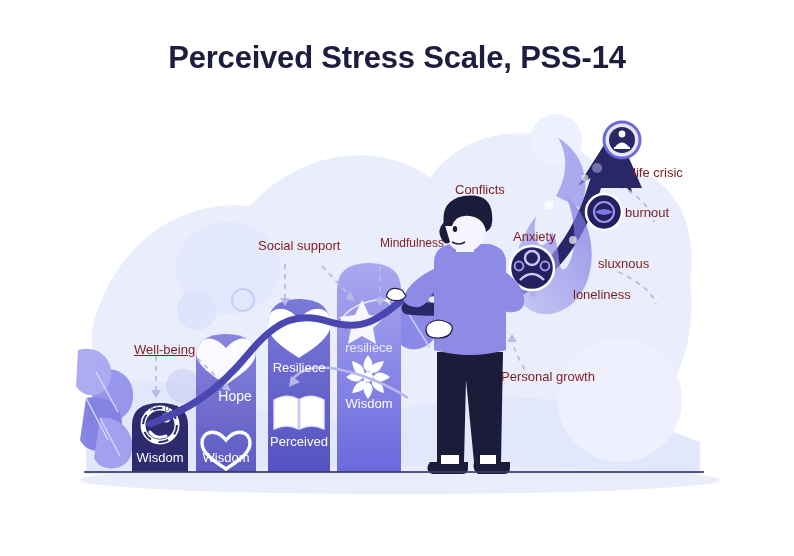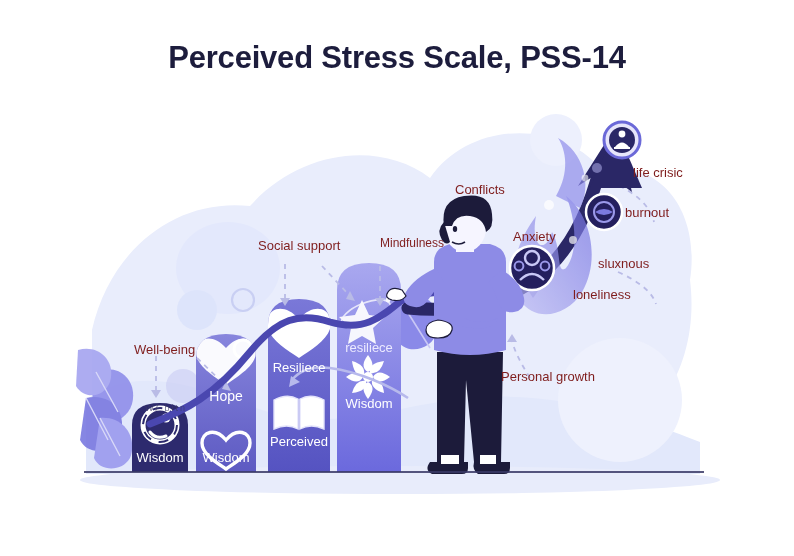--- a/index.html
+++ b/index.html
@@ -272,30 +272,30 @@
       <path d="M444 226 q-4 -26 20 -30 q26 -4 28 18 q2 14 -6 18 q-2 -14 -16 -16 q-14 -2 -18 10 Z" fill="#1c1b3a"></path>
       <path d="M444 222 q-8 8 -2 18 q4 6 8 2 Z" fill="#1c1b3a"></path>
       <ellipse cx="455" cy="229" rx="2.2" ry="3" fill="#1c1b3a"></ellipse>
       <path d="M452 242 q7 4 13 0" stroke="#1c1b3a" stroke-width="1.6" fill="none"></path>
     </g>
   </svg>
 
   <div class="barlbl" style="left:132px;top:450px;width:56px;font-size:13px;">Wisdom</div>
   <div class="tiny-garble" style="left:145px;top:403px;">W/  bitn</div>
 
-  <div class="barlbl" style="left:196px;top:388px;width:60px;font-size:14px;">Hope</div>
+  <div class="barlbl" style="left:196px;top:388px;width:60px;font-size:14px;padding-left:9px;">Hope</div>
   <div class="barlbl" style="left:194px;top:450px;width:64px;font-size:13px;">Wisdom</div>
 
   <div class="barlbl" style="left:262px;top:360px;width:74px;font-size:13px;">Resiliece</div>
   <div class="barlbl" style="left:256px;top:434px;width:86px;font-size:13px;">Perceived</div>
 
   <div class="barlbl faint" style="left:334px;top:340px;width:70px;font-size:13px;">resiliece</div>
   <div class="barlbl" style="left:334px;top:396px;width:70px;font-size:13px;">Wisdom</div>
 
-  <div class="lbl dark" style="left:134px;top:342px;font-size:13px;">Well-being</div>
+  <div class="lbl dark" style="left:134px;top:342px;font-size:13px;text-decoration:underline;">Well-being</div>
   <div class="lbl dark" style="left:258px;top:238px;font-size:13px;">Social support</div>
   <div class="lbl dark" style="left:380px;top:236px;font-size:12px;text-align:right;">Mindfulness</div>
 
   <div class="lbl dark" style="left:455px;top:182px;font-size:13px;">Conflicts</div>
   <div class="lbl dark" style="left:513px;top:229px;font-size:13px;">Anxiety</div>
   <div class="lbl dark" style="left:633px;top:165px;font-size:13px;">life crisic</div>
   <div class="lbl dark" style="left:625px;top:205px;font-size:13px;">burnout</div>
   <div class="lbl dark" style="left:598px;top:256px;font-size:13px;">sluxnous</div>
   <div class="lbl dark" style="left:573px;top:287px;font-size:13px;">loneliness</div>
   <div class="lbl dark" style="left:501px;top:369px;font-size:13px;">Personal growth</div>

